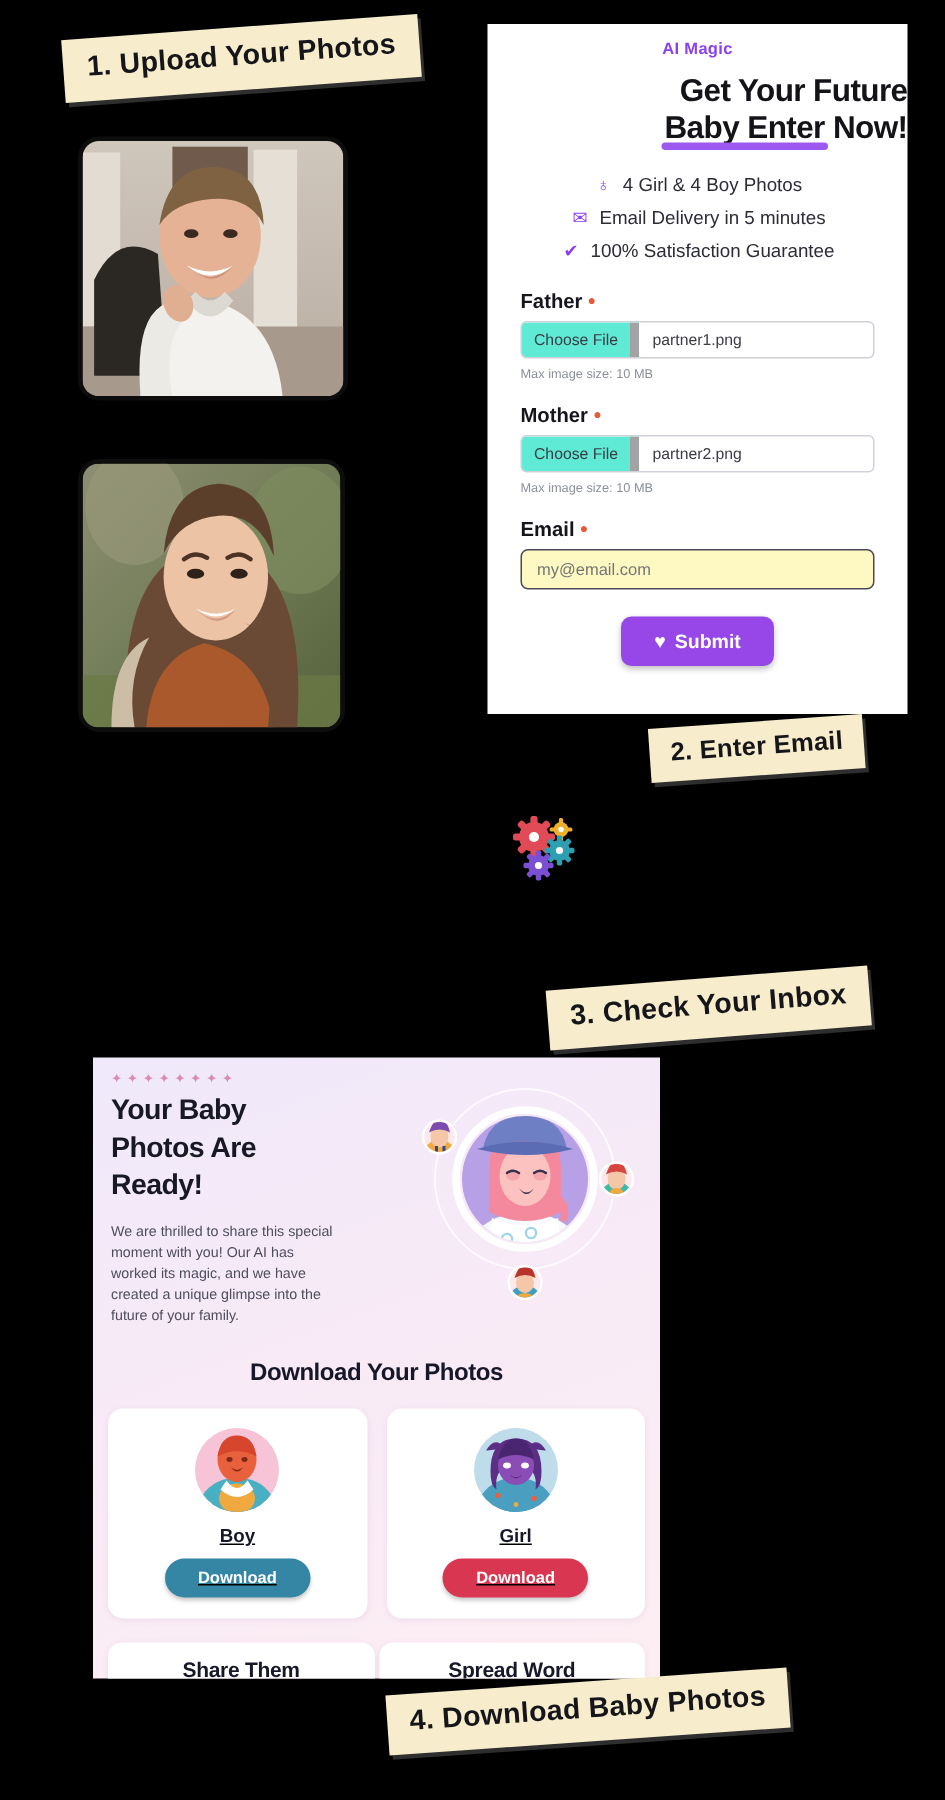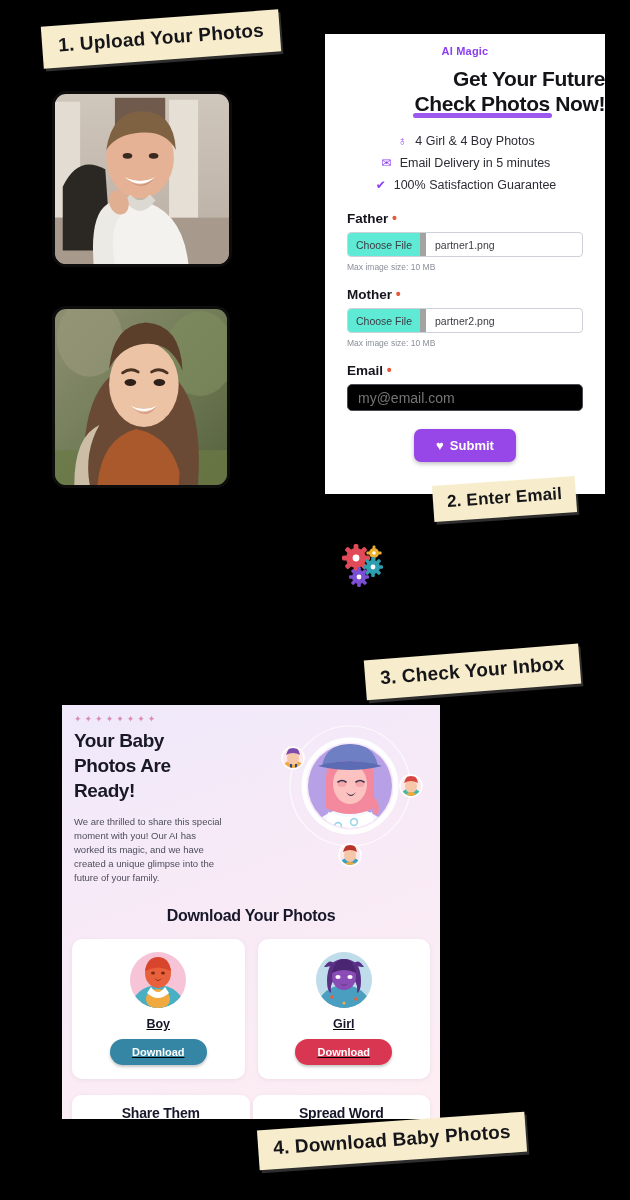--- a/index.html
+++ b/index.html
@@ -32,21 +32,21 @@
     position:absolute; border-radius:14px; overflow:hidden;
     box-shadow:0 4px 10px rgba(0,0,0,.6);
     border:3px solid #0d0d0d;
   }
   #photo-father { left:52px; top:91px; width:180px; height:176px; }
   #photo-mother { left:52px; top:306px; width:178px; height:182px; }
   .photo-inner { width:100%; height:100%; position:relative; }
 
   
   #form-card {
-    position:absolute; left:325px; top:34px; width:280px; height:460px;
+    position:absolute; left:325px; top:16px; width:280px; height:460px;
     background:#ffffff;
   }
   .ai-badge {
     text-align:center; color:#8b3ff0; font-size:11px; font-weight:bold;
     padding-top:11px; letter-spacing:.2px;
   }
   .headline {
     text-align:right; color:#131318; font-weight:bold;
     font-size:21px; line-height:25px; margin-top:9px; letter-spacing:-.4px;
   }
@@ -73,22 +73,22 @@
   }
   .file-btn {
     background:#5eead4; border-right:6px solid #a3a3a3;
     font-size:10.5px; color:#3b3b44; padding:0 8px;
     display:flex; align-items:center; white-space:nowrap;
   }
   .file-name { font-size:10.5px; color:#3b3b44; padding:0 9px; display:flex; align-items:center; flex:1; }
   .hint { font-size:8.5px; color:#8a8f98; margin-top:5px; }
   .email-input {
     width:100%; height:27px; border:1px solid #4a4a55; border-radius:5px;
-    font-size:14px; color:#8a8f98; padding:0 10px;
-    font-family:"Liberation Sans", sans-serif; background:#000000;
+    font-size:11px; color:#8a8f98; padding:0 10px;
+    font-family:"Liberation Sans", sans-serif; background:#fef9c3;
   }
   .submit-wrap { display:flex; justify-content:center; margin-top:18px; }
   .submit-btn {
     background:#9747e8; color:#fff; border:none; border-radius:7px;
     font-size:13px; font-weight:bold; padding:9px 22px;
     display:flex; align-items:center; gap:6px; cursor:pointer;
     font-family:"Liberation Sans", sans-serif;
     box-shadow:0 2px 4px rgba(0,0,0,.25);
   }
 
@@ -197,21 +197,21 @@
     <path d="M20 182 q0 -50 26 -62 q-16 28 -10 62 Z" fill="#cbbda6"></path>
     <path d="M128 182 q6 -62 -16 -72 q30 12 36 72 Z" fill="#6a4a34"></path>
   </svg>
 </div>
 
 <div id="form-card">
   <div class="ai-badge">AI Magic</div>
 
   <div class="headline">
     <span>Get Your Future</span><br>
-    <span class="ul">Check Photos</span><span> Now!</span>
+    <span class="ul">Baby Enter</span><span> Now!</span>
   </div>
 
   <div class="features">
     <div class="feature">
       <span class="fi">♁</span>
       <span>4 Girl &amp; 4 Boy Photos</span>
     </div>
     <div class="feature">
       <span class="fi">✉</span>
       <span>Email Delivery in 5 minutes</span>

